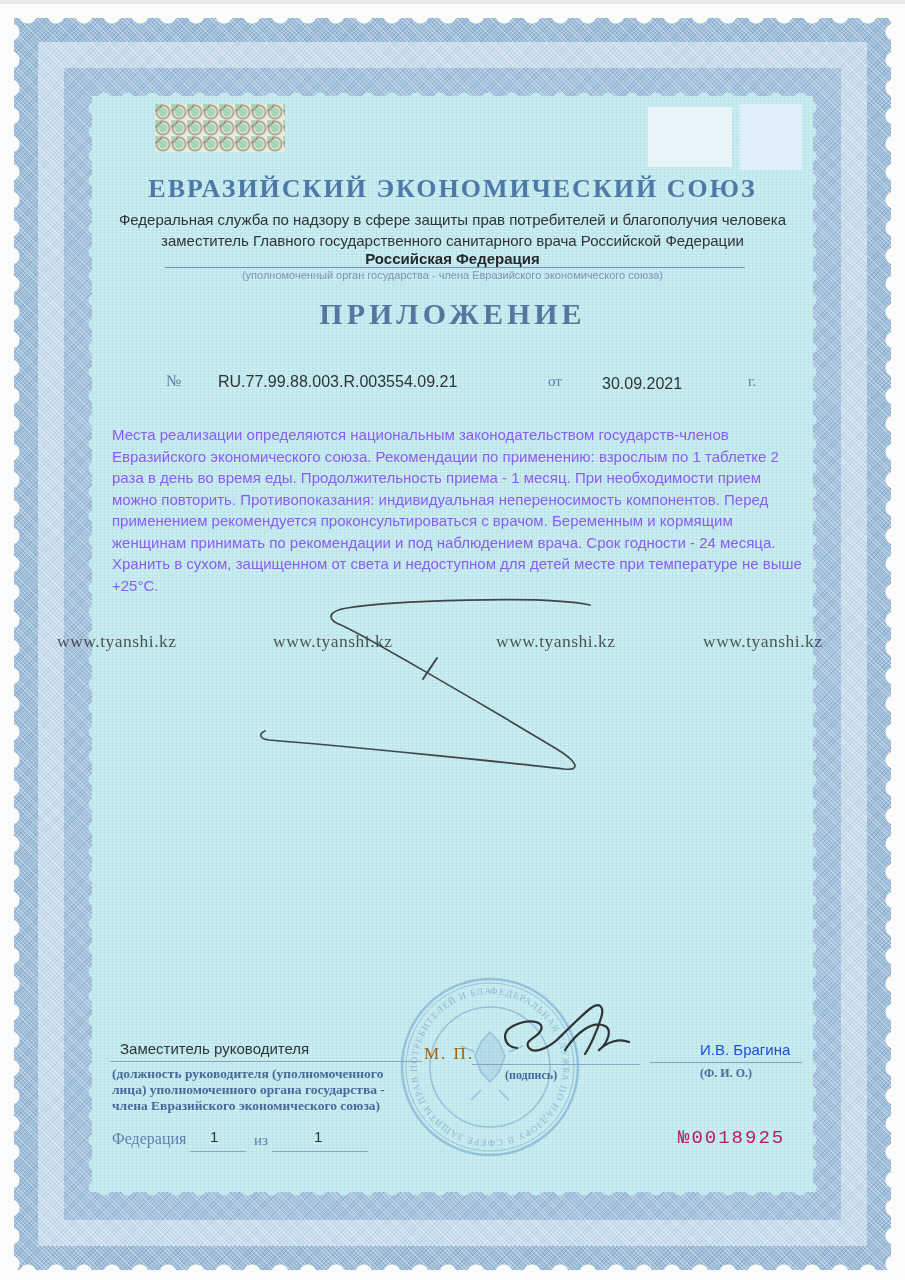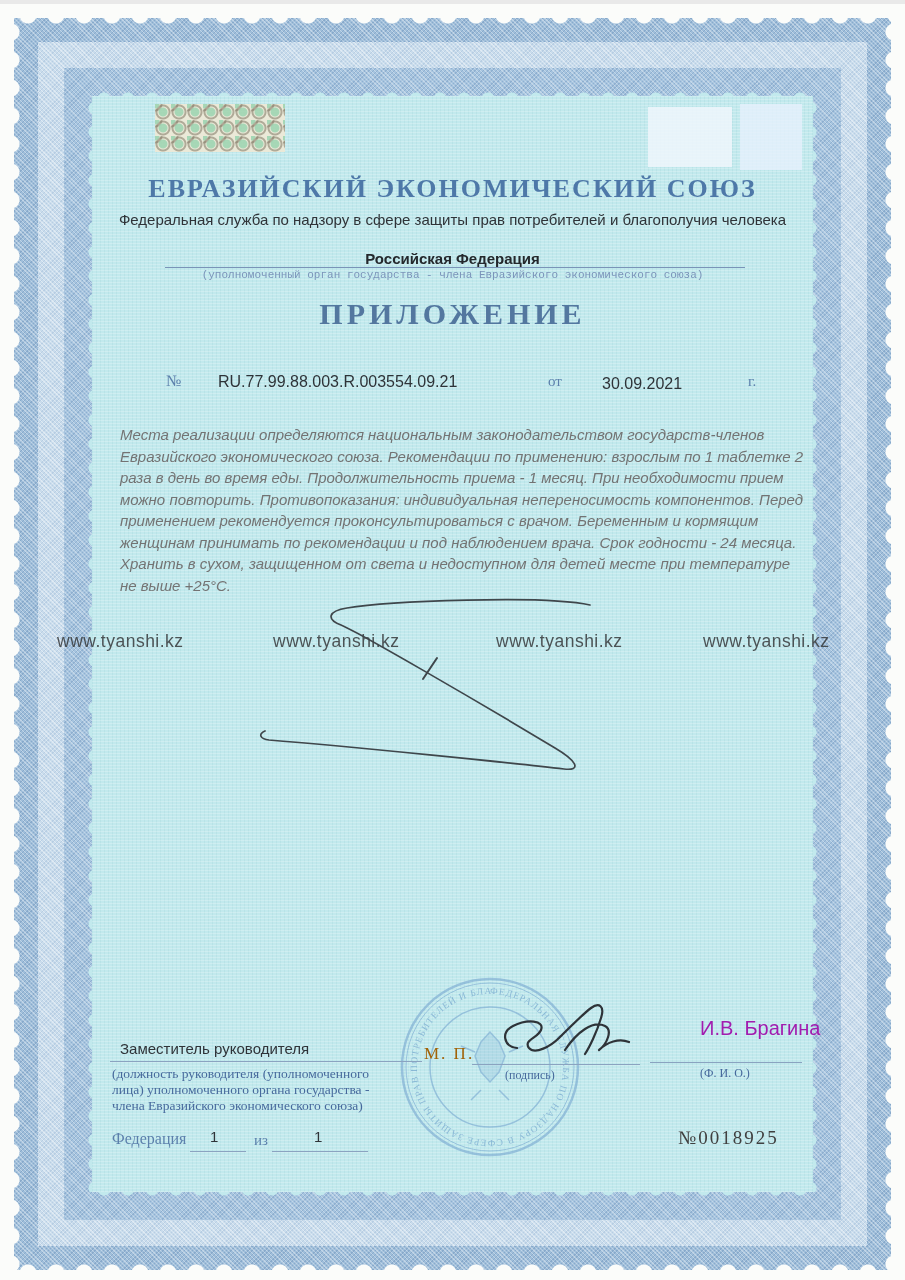--- a/index.html
+++ b/index.html
@@ -69,66 +69,66 @@
   
   .ctr { position:absolute; left:95px; right:95px; text-align:center; }
   .union-title { top:170px; font-size:26px; font-weight:bold; letter-spacing:2px;
     color:#4e78a8; font-family:"Liberation Serif", serif; }
   .auth1 { top:207px; font-size:15px; color:#2f3338; }
   .auth2 { top:228px; font-size:15px; color:#2f3338; }
   .country { top:246px; font-size:15px; color:#24282c;font-weight:bold; }
   .country-line { position:absolute; left:165px; width:580px; top:263px; height:1px;
     background:#7a94b8; }
   .auth-note { top:265px; font-size:11px; color:#7b94ba;
-    font-family:Liberation Mono, monospace; }
+    font-family:Liberation Sans, sans-serif; }
   .doc-title { top:293px; font-size:30px; font-weight:bold; letter-spacing:4px;
     color:#53779f; font-family:"Liberation Serif", serif; }
   .doc-subtitle { top:342px; font-size:19px; font-weight:bold; color:#4d74a4;
     font-family:"Liberation Serif", serif; }
   .lbl-blue { position:absolute; font-family:"Liberation Serif", serif; color:#5c80ac; }
   .val-black { position:absolute; color:#2e3338; }
   .num-label { left:166px; top:368px; font-size:16px; }
   .num-value { left:218px; top:369px; font-size:16px; }
   .date-label { left:548px; top:369px; font-size:15px;text-align:center; }
   .date-value { left:602px; top:371px; font-size:16px; }
   .year-suffix { left:748px; top:369px; font-size:15px; }
   .scope-heading { position:absolute; left:112px; top:399px; width:692px;
     font-size:15px; font-weight:bold; color:#23282c; }
-  .scope-body { position:absolute; left:120px; top:420px; width:690px;
-    font-size:15px; line-height:21.5px; color:#737373;font-style:italic; }
+  .scope-body { position:absolute; left:112px; top:420px; width:690px;
+    font-size:15px; line-height:21.5px; color:#8b5cf6; }
   .wm { position:absolute; top:627px; font-size:17.5px; color:rgba(58,62,64,.88);
-    letter-spacing:.5px; }
+    letter-spacing:.5px;font-family:Liberation Serif, serif; }
   .wm1 { left:57px; } .wm2 { left:273px; } .wm3 { left:496px; } .wm4 { left:703px; }
 
   
   .position-label { position:absolute; left:120px; top:1036px; font-size:15px; color:#2e3338; }
   .uline { position:absolute; height:1px; background:#8aa3c0; }
   .ul-left { left:110px; top:1057px; width:312px; }
   .ul-mid { left:472px; top:1060px; width:168px; }
   .ul-right { left:650px; top:1058px; width:152px; }
   .note-blue { position:absolute; font-family:"Liberation Serif", serif;
-    color:#46699c; font-size:13.5px; }
+    color:#46699c; font-size:13.5px;font-weight:bold; }
   .pnote1 { left:112px; top:1062px; }
   .pnote2 { left:112px; top:1078px; }
   .pnote3 { left:112px; top:1094px; }
   .seal-label { left:424px; top:1040px; font-size:17px; letter-spacing:2px;
     position:absolute; font-family:"Liberation Serif", serif; color:#a16207;text-align:center; }
   .sig-note { left:505px; top:1064px; font-size:12px; }
-  .name { position:absolute; left:700px; top:1013px; font-size:20px; color:#a21caf; }
+  .name { position:absolute; left:700px; top:1037px; font-size:15px; color:#1d4ed8; }
   .name-note { left:700px; top:1062px; font-size:12px; }
   .page-label { left:112px; top:1126px; font-size:16px; position:absolute;
     font-family:"Liberation Serif", serif; color:#5c80ac; }
   .ul-pg1 { left:190px; top:1147px; width:56px; background:#8aa3c0; }
   .ul-pg2 { left:272px; top:1147px; width:96px; background:#8aa3c0; }
   .pg-num1 { left:210px; top:1124px; font-size:15px; }
   .of-label { left:254px; top:1128px; font-size:15px; position:absolute;
     font-family:"Liberation Serif", serif; color:#5c80ac; }
   .pg-num2 { left:314px; top:1124px; font-size:15px; }
   .form-number { position:absolute; left:678px; top:1123px; font-size:19px;
-    letter-spacing:2px; color:#404040; font-family:Liberation Serif, serif; }
+    letter-spacing:2px; color:#be185d; font-family:Liberation Mono, monospace; }
 
   .svg-abs { position:absolute; }
 </style>
 </head>
 <body>
 
 <div class="page">
 
   <div class="band-a"></div>
   <div class="band-b"></div>
@@ -142,20 +142,21 @@
   <div class="sc sci-b"></div>
   <div class="sc sci-l"></div>
   <div class="sc sci-r"></div>
 
   <div class="pattern-block"></div>
   <div class="pale-rect-1"></div>
   <div class="pale-rect-2"></div>
 
   <div class="ctr union-title">ЕВРАЗИЙСКИЙ ЭКОНОМИЧЕСКИЙ СОЮЗ</div>
   <div class="ctr auth1">Федеральная служба по надзору в сфере защиты прав потребителей и благополучия человека</div>
+  <div class="ctr auth2">заместитель Главного государственного санитарного врача Российской Федерации</div>
   <div class="ctr country">Российская Федерация</div>
   <div class="country-line"></div>
   <div class="ctr auth-note">(уполномоченный орган государства - члена Евразийского экономического союза)</div>
 
   <div class="ctr doc-title">ПРИЛОЖЕНИЕ</div>
 
   <div class="lbl-blue num-label">№</div>
   <div class="val-black num-value">RU.77.99.88.003.R.003554.09.21</div>
   <div class="lbl-blue date-label">от</div>
   <div class="val-black date-value">30.09.2021</div>

